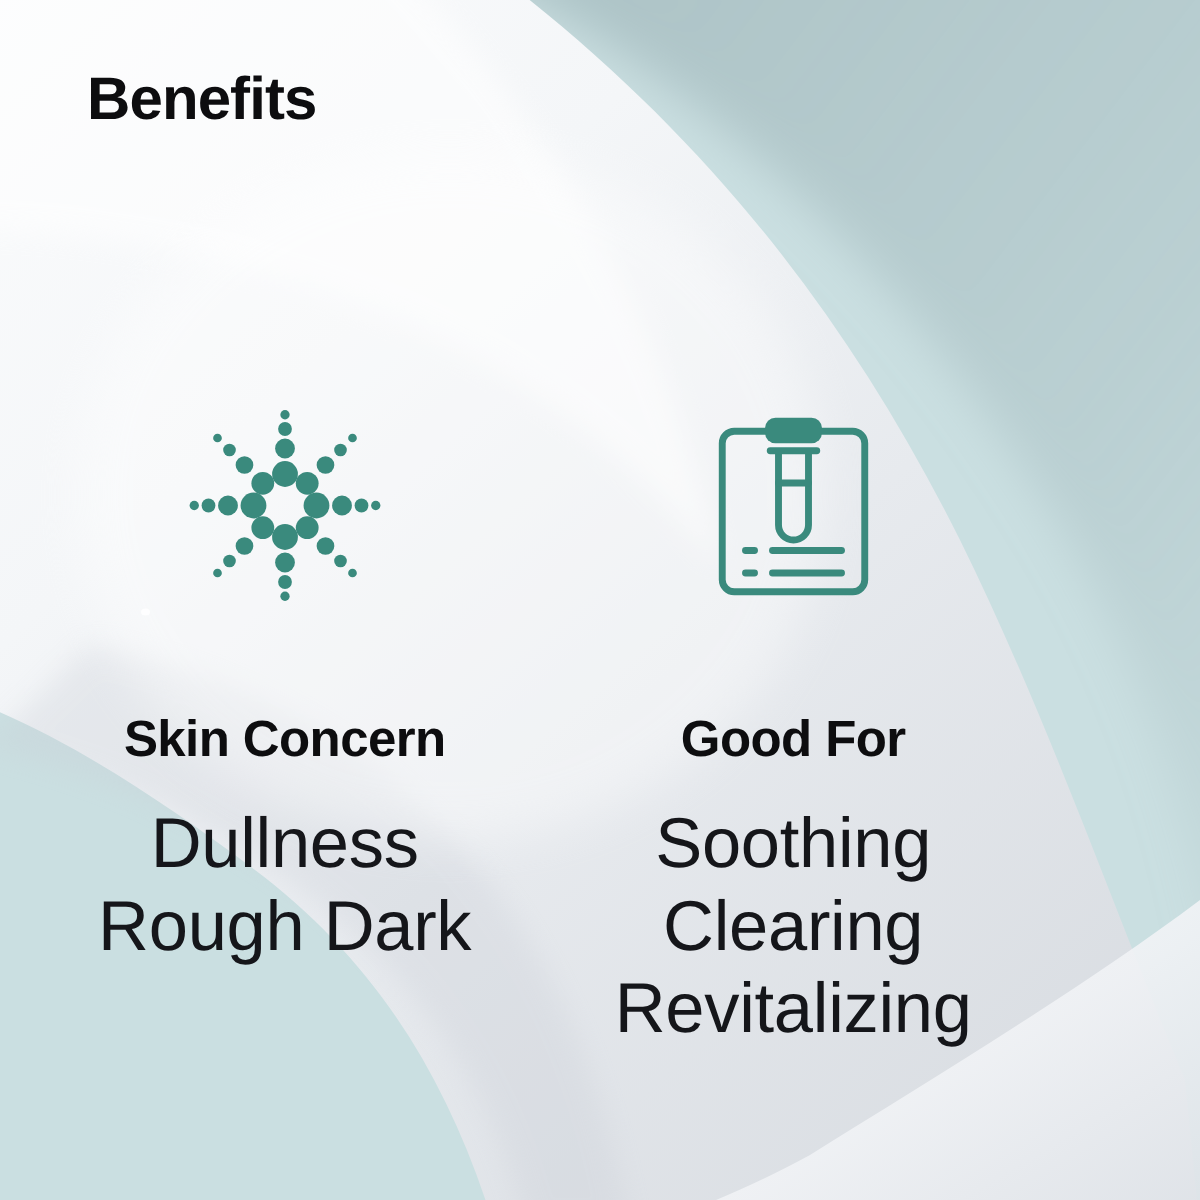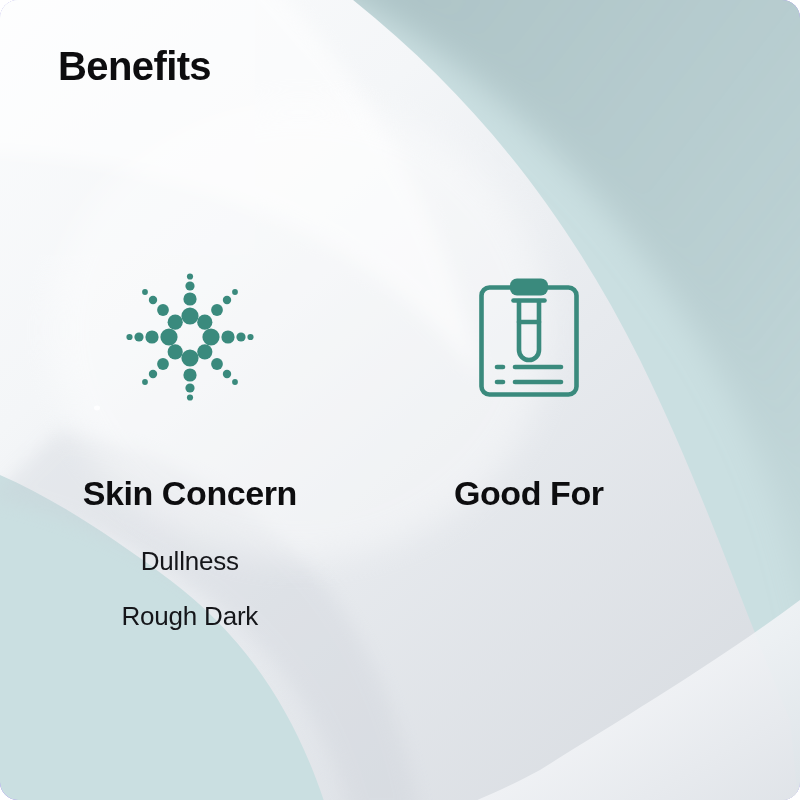--- a/index.html
+++ b/index.html
@@ -12,21 +12,20 @@
     font-family: "Liberation Sans", sans-serif;
   }
 
   #canvas {
     position: relative;
     width: 800px;
     height: 800px;
     overflow: hidden;
     background: #8b5cf6;
     user-select: none;
-    border-radius: 18px;
   }
 
   
   #bg-art {
     position: absolute;
     inset: 0;
     width: 800px;
     height: 800px;
     display: block;
   }
@@ -89,21 +88,21 @@
   }
 
   .benefit-list {
     margin: 0;
     padding: 0;
     list-style: none;
     margin-top: 24px;
     text-align: center;
   }
   .benefit-list li {
-    font-size: 26px;
+    font-size: 47px;
     font-weight: 400;
     color: #15161a;
     line-height: 55px;
     letter-spacing: -0.2px;
     white-space: nowrap;
   }
 </style>
 </head>
 <body>
 
@@ -243,17 +242,22 @@
               <line x1="20" y1="107" x2="26" y2="107"></line>
               <line x1="38" y1="107" x2="84" y2="107"></line>
             </g>
 
             <rect x="33" y="3.5" width="38" height="17" rx="7" ry="7" fill="#3a8a7d" stroke="none"></rect>
           </svg>
         </div>
 
         <div class="benefit-heading">Good For</div>
 
+        <ul class="benefit-list">
+          <li>Soothing</li>
+          <li>Clearing</li>
+          <li>Revitalizing</li>
+        </ul>
       </div>
 
     </div>
   </div>
 </div>
 
 </body></html>

